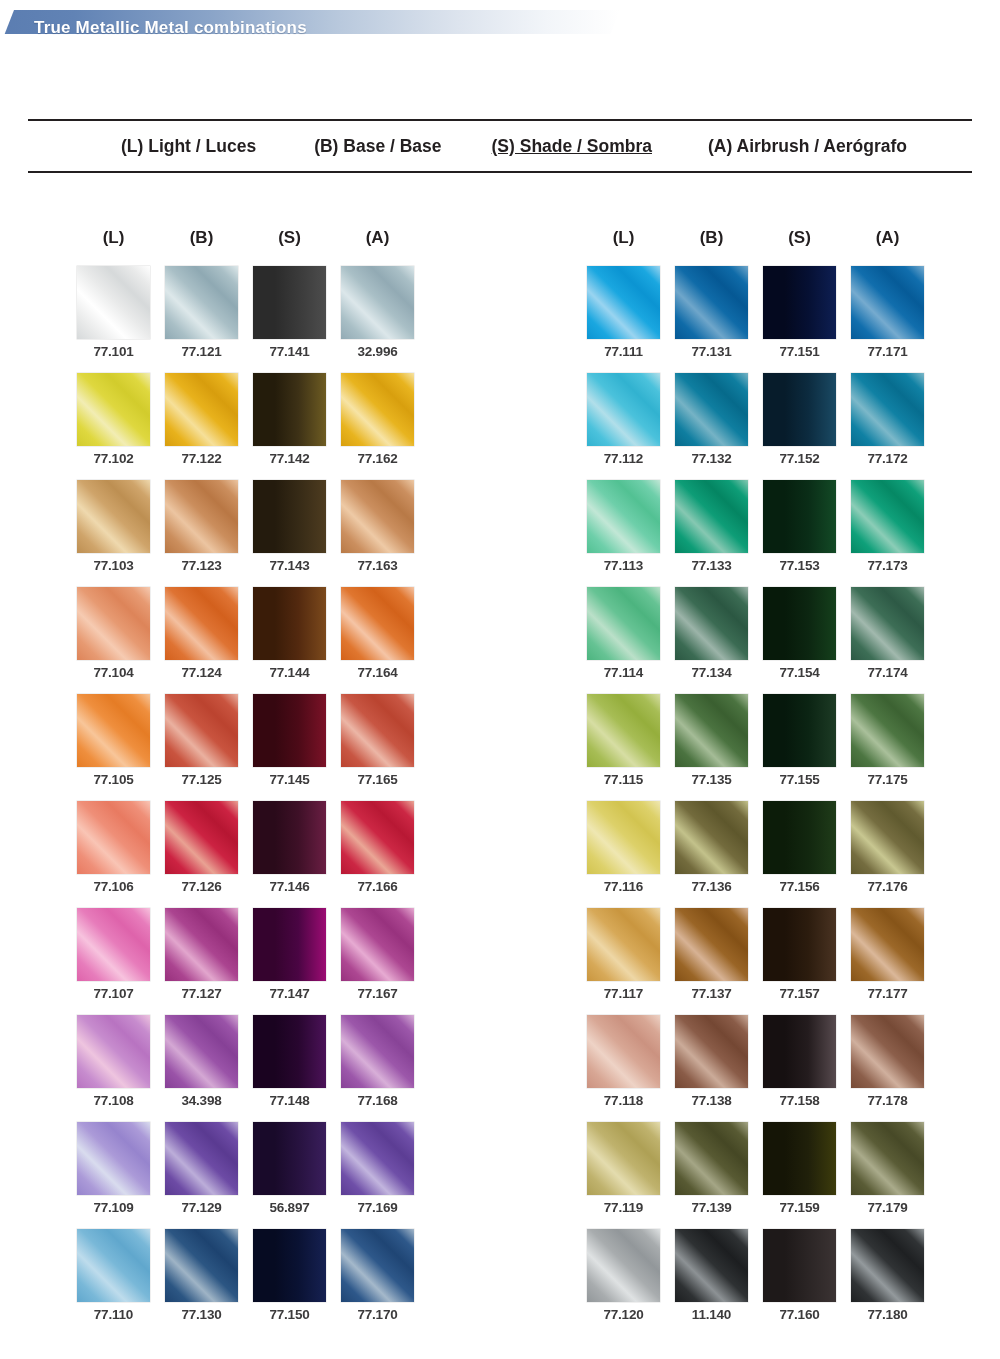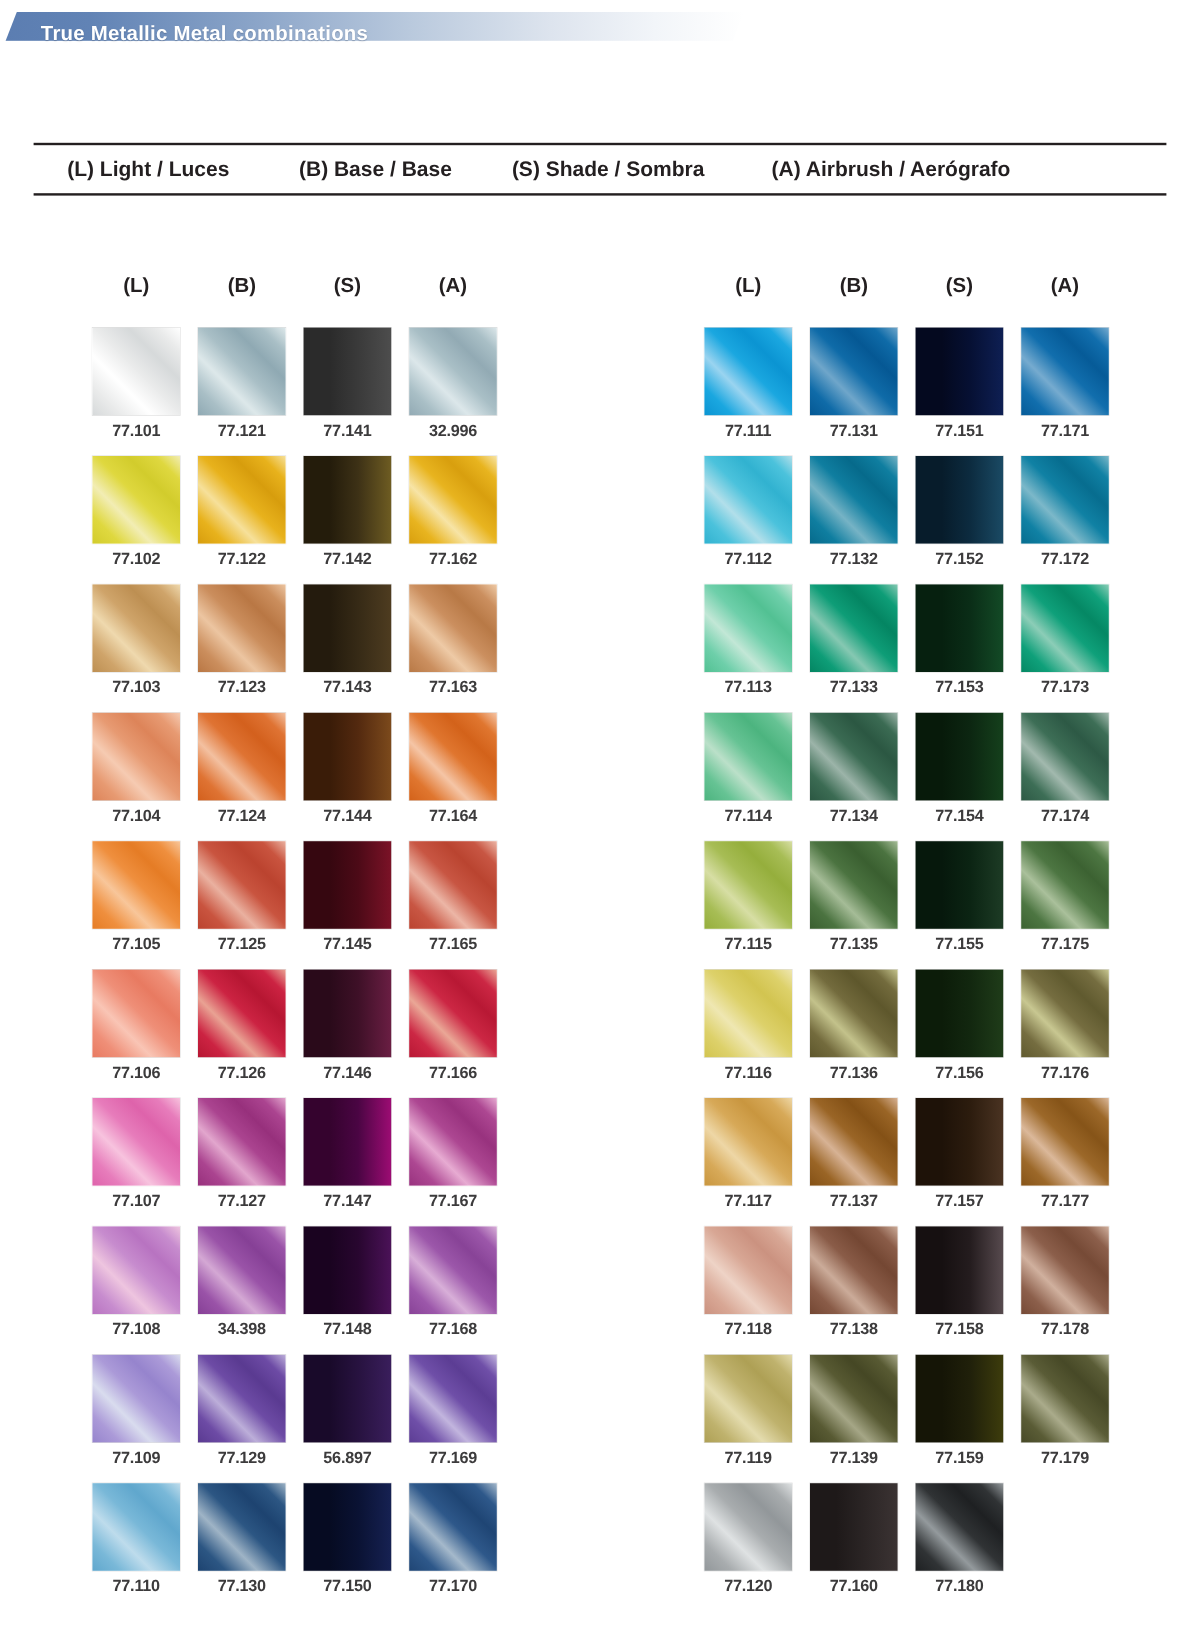--- a/index.html
+++ b/index.html
@@ -31,29 +31,29 @@
     text-shadow:0 1px 1px rgba(40,60,95,.35);
   }
 
   
   .legend{
     position:absolute;left:28px;top:119px;width:944px;
   }
   .legend-rule{height:2px;background:#231f20;width:100%;}
   .legend-rule.bottom{height:2px;}
   .legend-row{
-    height:40px;display:flex;align-items:center;
+    height:50px;display:flex;align-items:center;justify-content:center;
   }
   .legend-item{
     font-size:17.5px;font-weight:bold;white-space:nowrap;
     color:#231f20;
   }
   .li-0{margin-left:28px;}
   .li-1{margin-left:58px;}
-  .li-2{margin-left:50px;}
+  .li-2{margin-left:50px;text-decoration:underline;}
   .li-3{margin-left:56px;}
 
   
   .groups{
     position:absolute;left:0;top:228px;width:1000px;
   }
   .group{
     position:absolute;top:0;
   }
   .group.left{left:77px;}
@@ -62,21 +62,21 @@
   .colhead{
     display:flex;height:38px;align-items:flex-start;
   }
   .colhead .ch{
     width:73px;margin-right:15px;
     text-align:center;font-size:17px;font-weight:bold;color:#231f20;
   }
   .colhead .ch:last-child{margin-right:0;}
 
   .row{
-    display:flex;height:107px;align-items:center;
+    display:flex;height:107px;
   }
   .cell{
     width:73px;margin-right:15px;position:relative;
   }
   .cell:last-child{margin-right:0;}
   .swatch{
     width:73px;height:73px;
     box-shadow:0 0 0 .5px rgba(0,0,0,.13);
   }
   .code{
@@ -465,20 +465,24 @@
           <div class="swatch" style="background: linear-gradient(45deg, rgb(71, 73, 39) 0%, rgb(90, 92, 54) 16%, rgb(170, 171, 139) 34%, rgb(90, 92, 54) 52%, rgb(71, 73, 39) 70%, rgb(90, 92, 54) 86%, rgb(170, 171, 139) 100%);"></div>
           <div class="code">77.179</div>
         </div>
       </div>
       <div class="row">
         <div class="cell">
           <div class="swatch" style="background: linear-gradient(45deg, rgb(146, 151, 154) 0%, rgb(168, 172, 174) 16%, rgb(223, 226, 227) 34%, rgb(168, 172, 174) 52%, rgb(146, 151, 154) 70%, rgb(168, 172, 174) 86%, rgb(223, 226, 227) 100%);"></div>
           <div class="code">77.120</div>
         </div>
         <div class="cell">
+          <div class="swatch" style="background: linear-gradient(45deg, rgb(28, 30, 32) 0%, rgb(46, 49, 51) 16%, rgb(141, 146, 149) 34%, rgb(46, 49, 51) 52%, rgb(28, 30, 32) 70%, rgb(46, 49, 51) 86%, rgb(141, 146, 149) 100%);"></div>
+          <div class="code">11.140</div>
+        </div>
+        <div class="cell">
           <div class="swatch" style="background: linear-gradient(90deg, rgb(30, 25, 25) 0%, rgb(30, 25, 25) 30%, rgb(43, 37, 37) 62%, rgb(59, 51, 51) 100%);"></div>
           <div class="code">77.160</div>
         </div>
         <div class="cell">
           <div class="swatch" style="background: linear-gradient(45deg, rgb(30, 32, 34) 0%, rgb(48, 51, 53) 16%, rgb(148, 154, 157) 34%, rgb(48, 51, 53) 52%, rgb(30, 32, 34) 70%, rgb(48, 51, 53) 86%, rgb(148, 154, 157) 100%);"></div>
           <div class="code">77.180</div>
         </div>
       </div>
     </div>
 </div>

